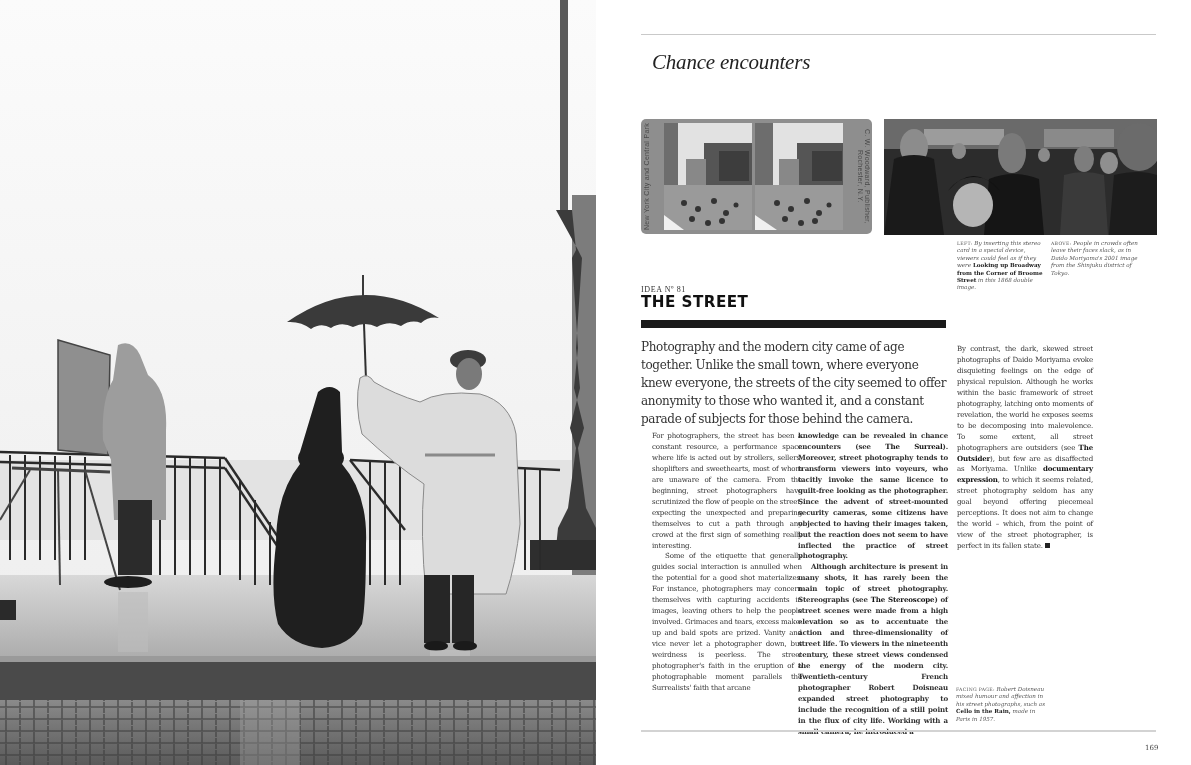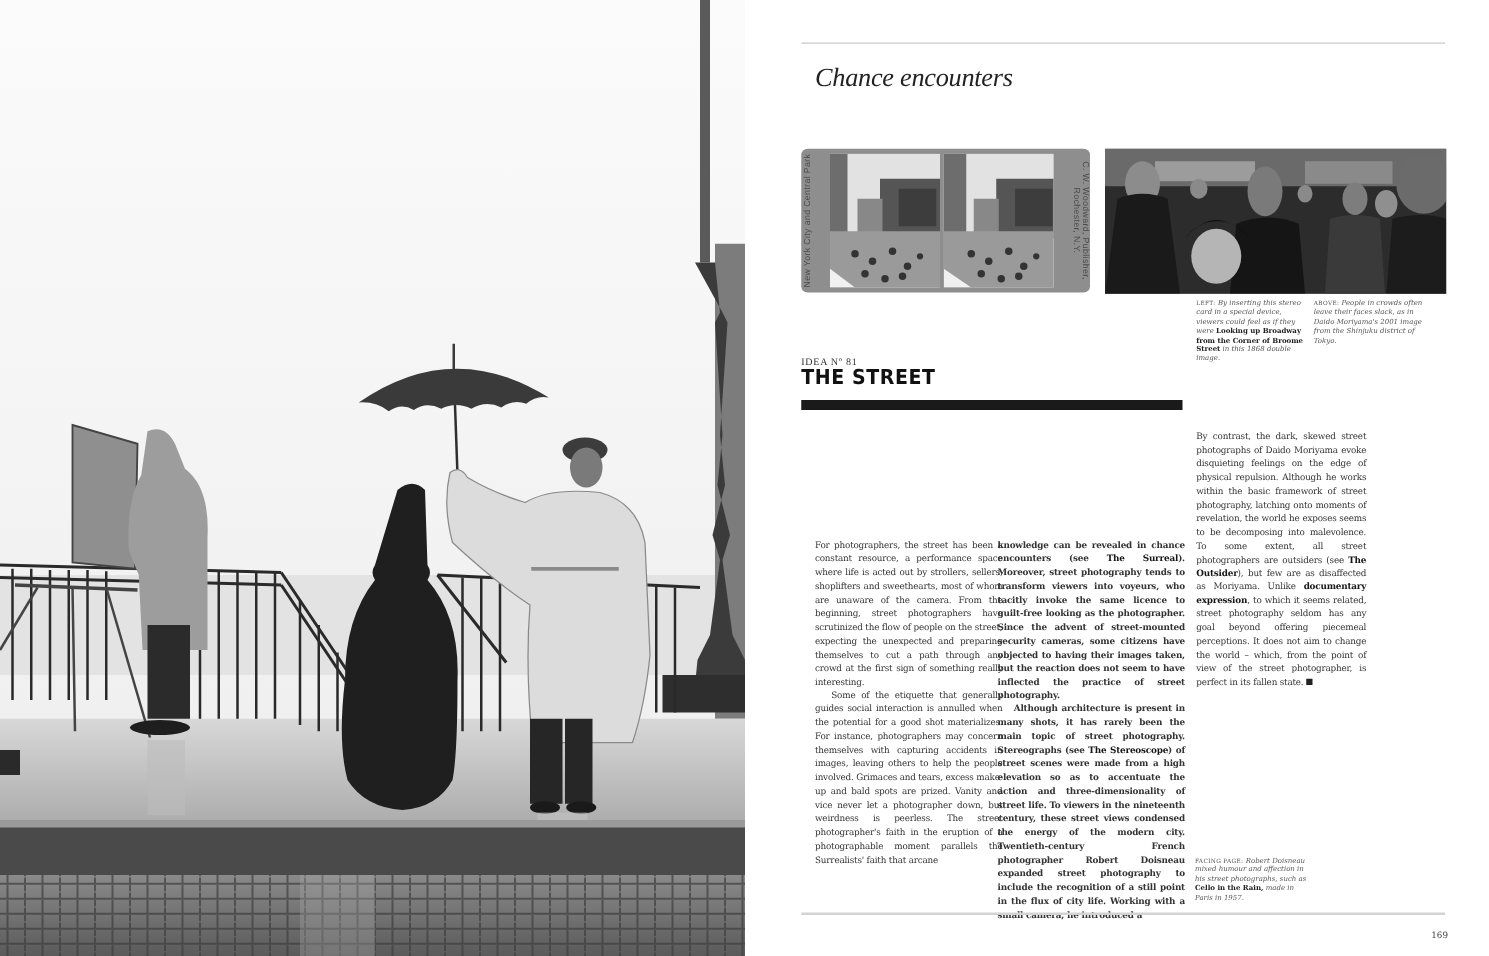--- a/index.html
+++ b/index.html
@@ -236,20 +236,21 @@
   </div>
   <div class="caption caption-right">
     <span class="lbl">above:</span>
     <span>People in crowds often leave their faces slack, as in Daido Moriyama's 2001 image from the Shinjuku district of Tokyo.</span>
   </div>
 
   <div class="idea-no">IDEA Nº 81</div>
   <div class="idea-title">THE STREET</div>
   <div class="idea-bar"></div>
 
+  <div class="lede">Photography and the modern city came of age together. Unlike the small town, where everyone knew everyone, the streets of the city seemed to offer anonymity to those who wanted it, and a constant parade of subjects for those behind the camera.</div>
 
   <div class="col col-1">
     <p>For photographers, the street has been a constant resource, a performance space where life is acted out by strollers, sellers, shoplifters and sweethearts, most of whom are unaware of the camera. From the beginning, street photographers have scrutinized the flow of people on the street, expecting the unexpected and preparing themselves to cut a path through any crowd at the first sign of something really interesting.</p>
     <p>Some of the etiquette that generally guides social interaction is annulled when the potential for a good shot materializes. For instance, photographers may concern themselves with capturing accidents in images, leaving others to help the people involved. Grimaces and tears, excess make-up and bald spots are prized. Vanity and vice never let a photographer down, but weirdness is peerless. The street photographer's faith in the eruption of a photographable moment parallels the Surrealists' faith that arcane</p>
   </div>
 
   <div class="col col-2">
     <p style="text-indent:0"><span>knowledge can be revealed in chance encounters (see </span><b>The Surreal</b><span>). Moreover, street photography tends to transform viewers into voyeurs, who tacitly invoke the same licence to guilt-free looking as the photographer. Since the advent of street-mounted security cameras, some citizens have objected to having their images taken, but the reaction does not seem to have inflected the practice of street photography.</span></p>
     <p><span>Although architecture is present in many shots, it has rarely been the main topic of street photography. Stereographs (see </span><b>The Stereoscope</b><span>) of street scenes were made from a high elevation so as to accentuate the action and three-dimensionality of street life. To viewers in the nineteenth century, these street views condensed the energy of the modern city. Twentieth-century French photographer Robert Doisneau expanded street photography to include the recognition of a still point in the flux of city life. Working with a small camera, he introduced a</span></p>
   </div>

